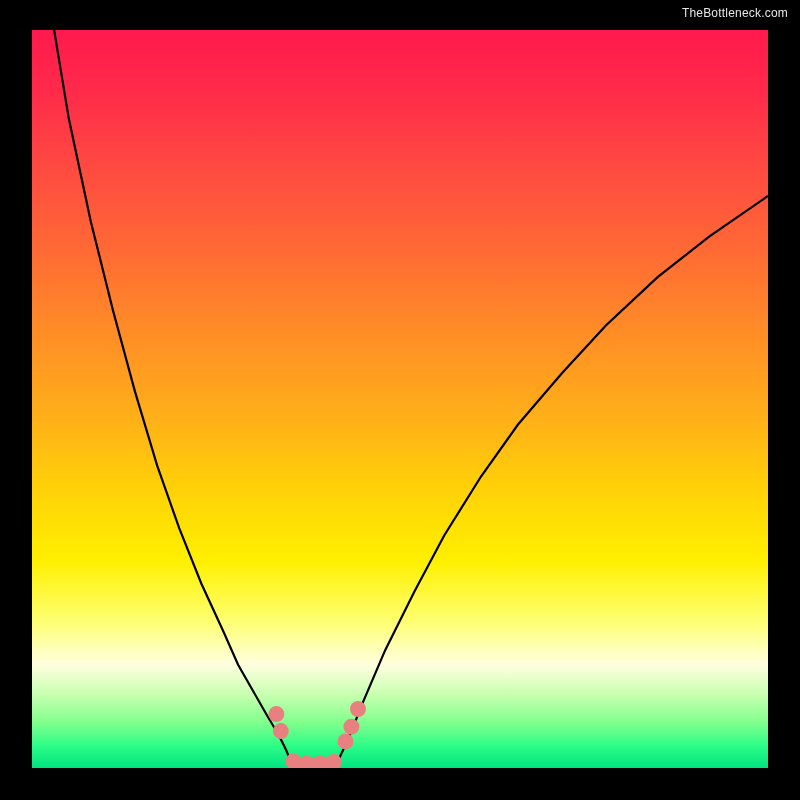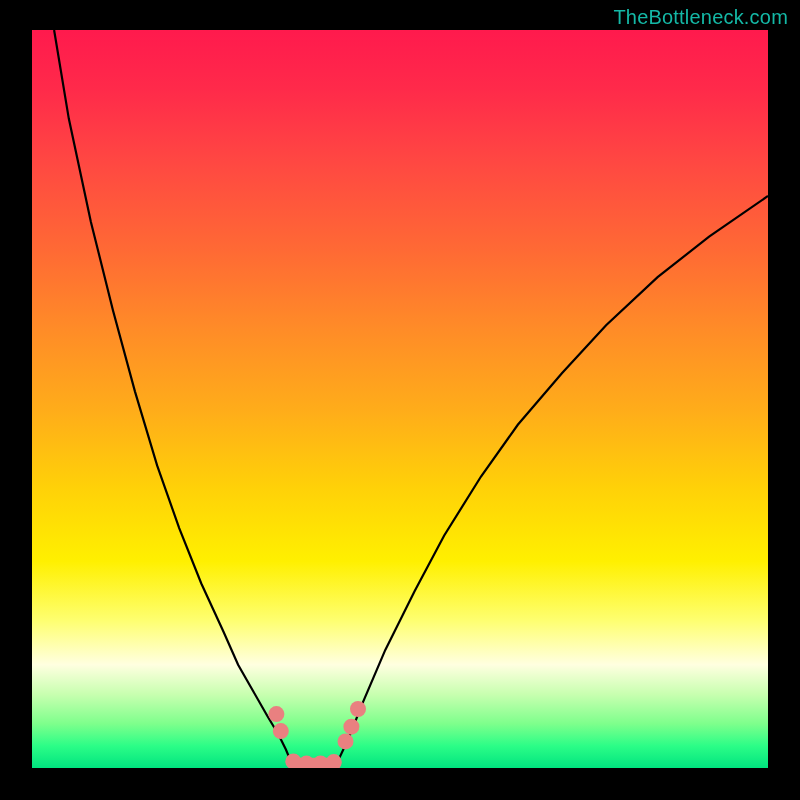--- a/index.html
+++ b/index.html
@@ -40,22 +40,22 @@
       #c8ffb0 90%,
       #7eff8c 94%,
       #2cfd87 97%,
       #00e47f 100%
     );
   }
   .watermark {
     position: absolute;
     top: 6px;
     right: 12px;
-    color: #14b8a6;
-    font-size: 20px;
+    color: #e5e5e5;
+    font-size: 12px;
     letter-spacing: 0.2px;
     user-select: none;
   }
   svg.curves {
     position: absolute;
     left: 0;
     top: 0;
     width: 736px;
     height: 738px;
   }

